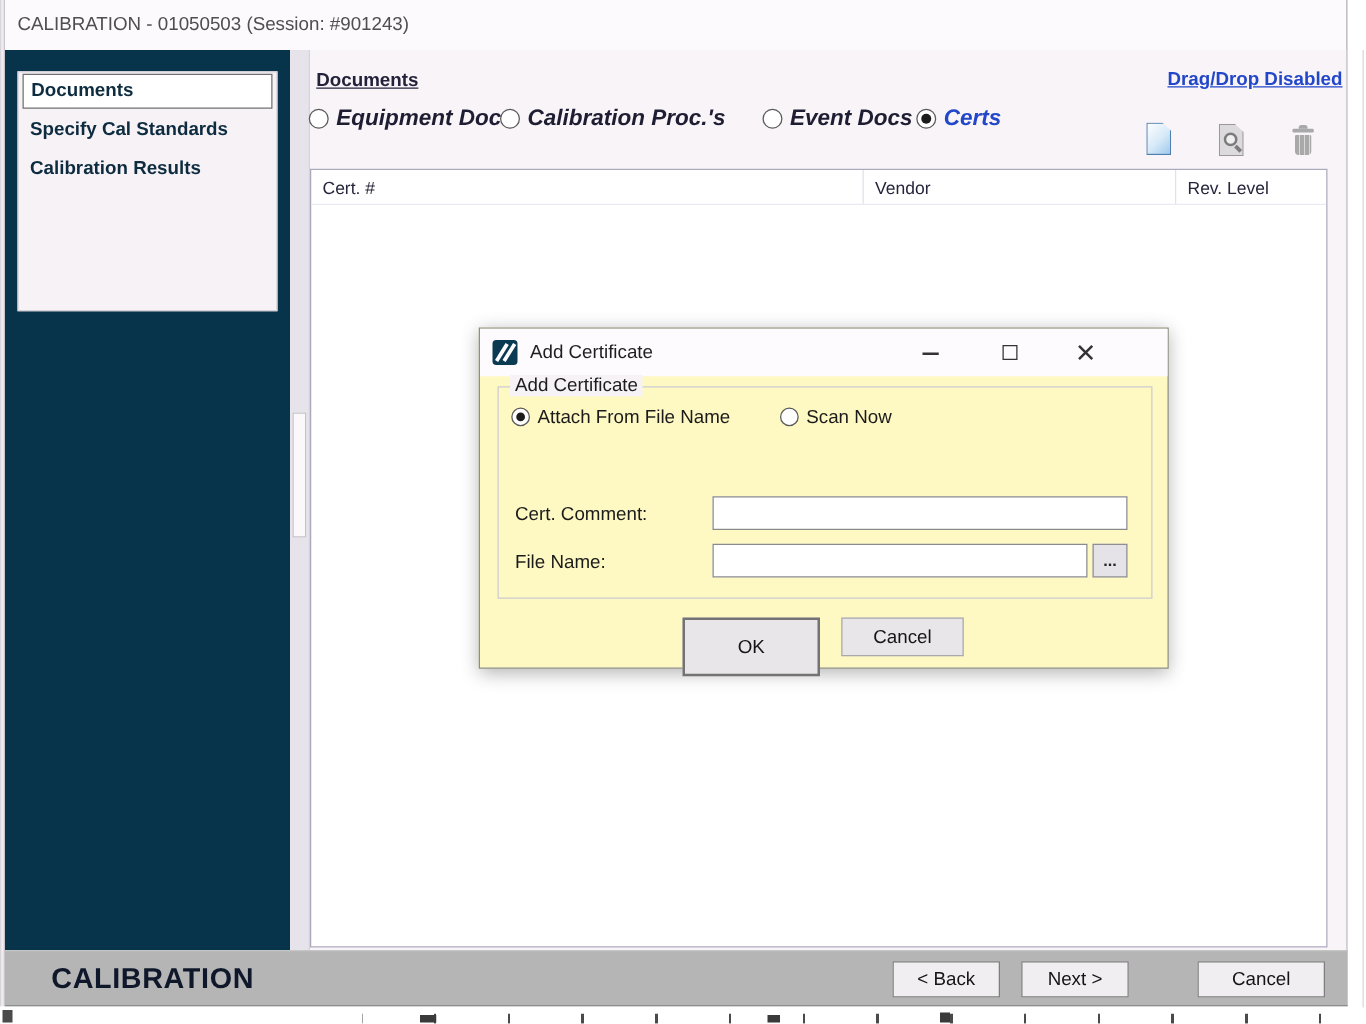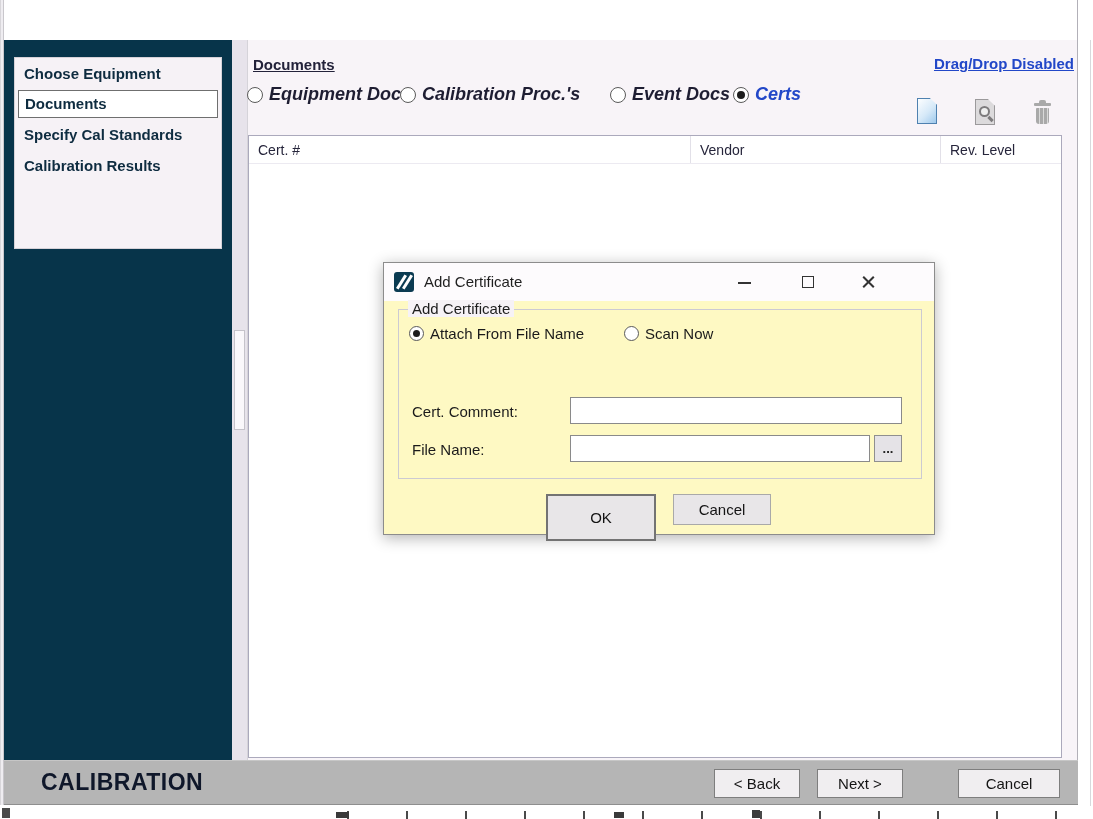--- a/index.html
+++ b/index.html
@@ -138,27 +138,29 @@
   .tickwide { position:absolute; bottom:1px; background:#3A3A3A; height:6px; }
   .tw1 { left:336px; width:13px; } .tw2 { left:614px; width:10px; }
   .tw3 { left:752px; width:8px; height:8px; }
   .frag { position:absolute; left:2px; bottom:1px; width:8px; height:10px; background:#4A4A4A; }
 </style>
 </head>
 <body>
 
 <div id="screen">
 
+  <div class="abs titlebar">
+    <span class="abs win-title">CALIBRATION - 01050503 (Session: #901243)</span>
+  </div>
   <div class="abs left-edge"></div>
   <div class="abs right-line"></div>
   <div class="abs right-line2"></div>
 
   <div class="abs sidebar">
     <div class="steps-panel">
-      <div class="step-item"><span>Choose Equipment</span></div>
       <div class="step-item selected"><span>Documents</span></div>
       <div class="step-item"><span>Specify Cal Standards</span></div>
       <div class="step-item"><span>Calibration Results</span></div>
     </div>
   </div>
 
   <div class="abs scroll-strip">
     <div class="scroll-thumb"></div>
   </div>
 

